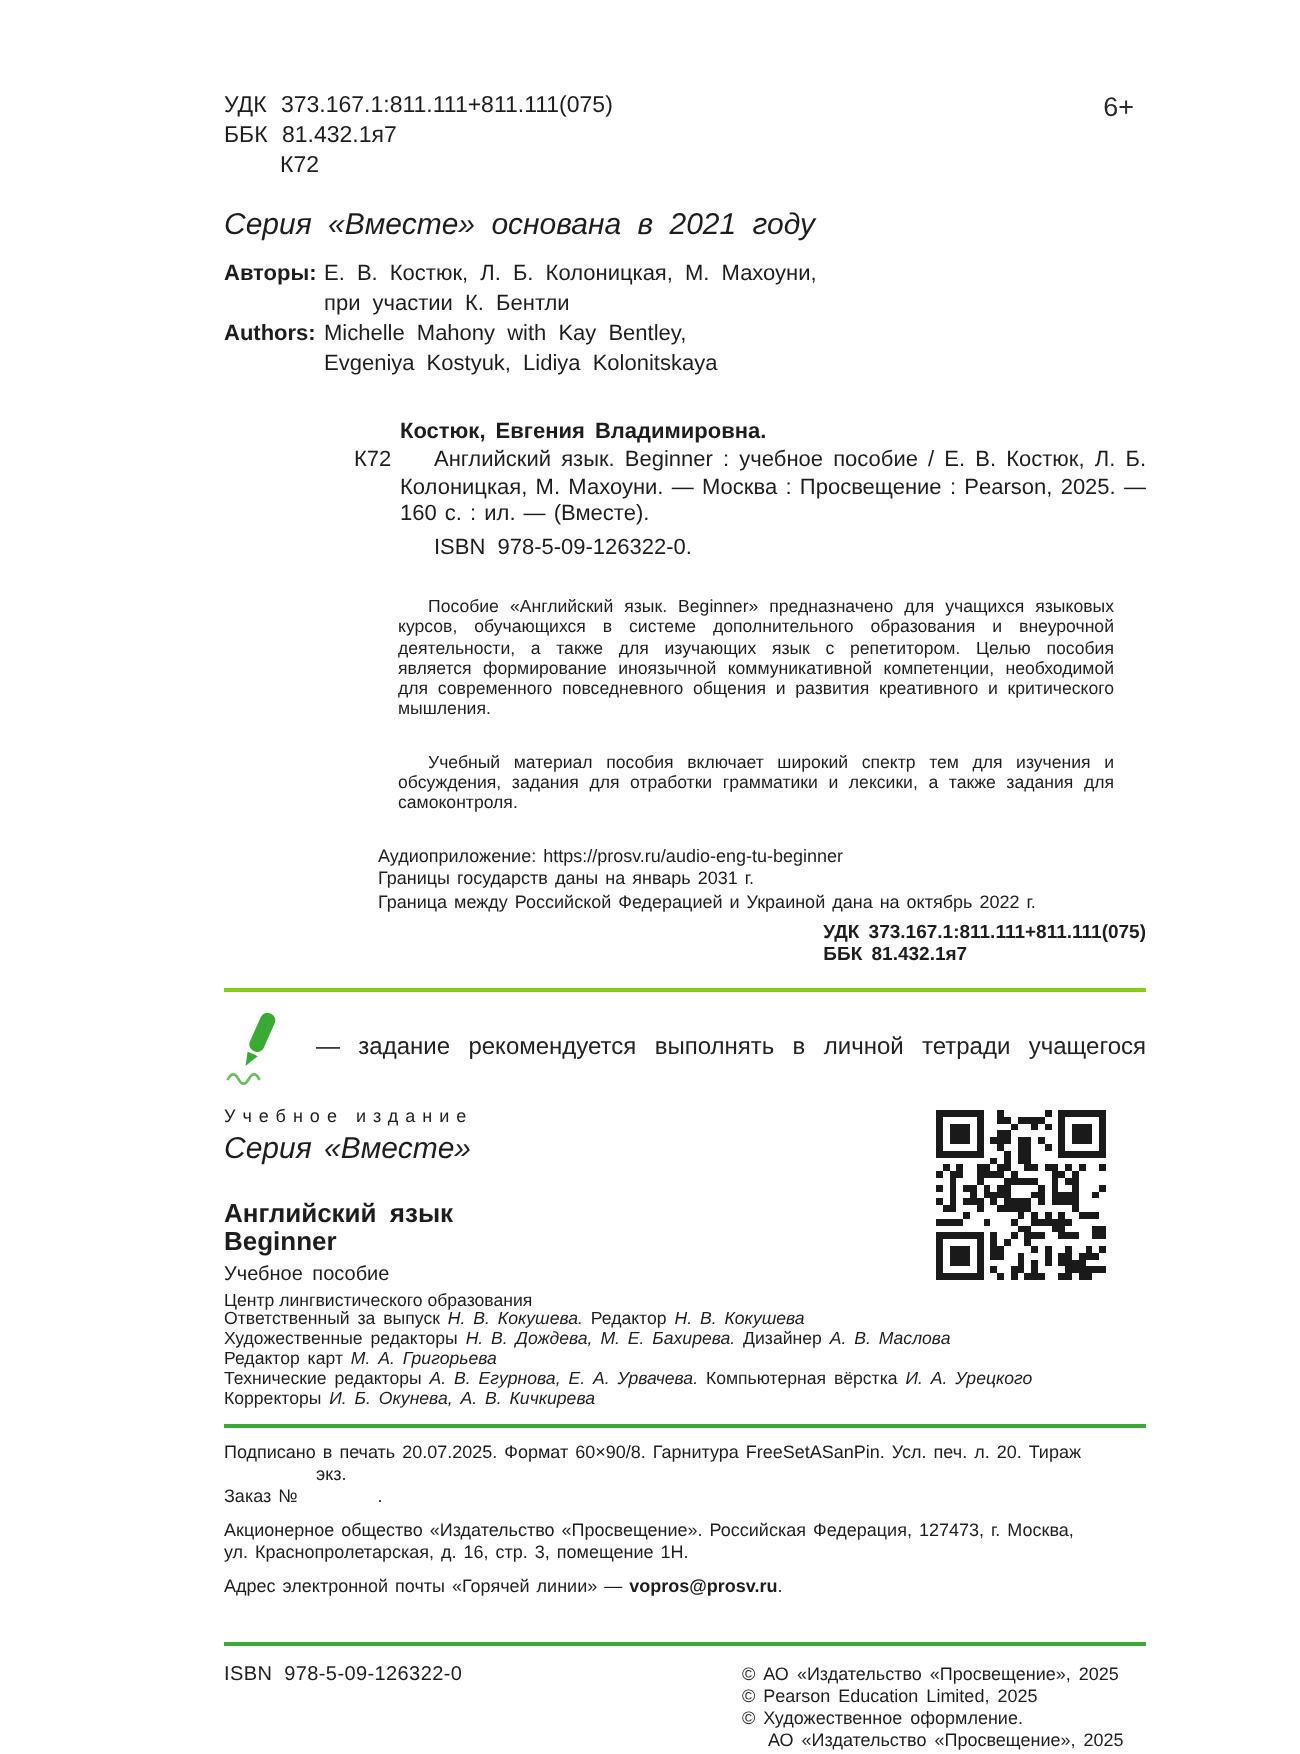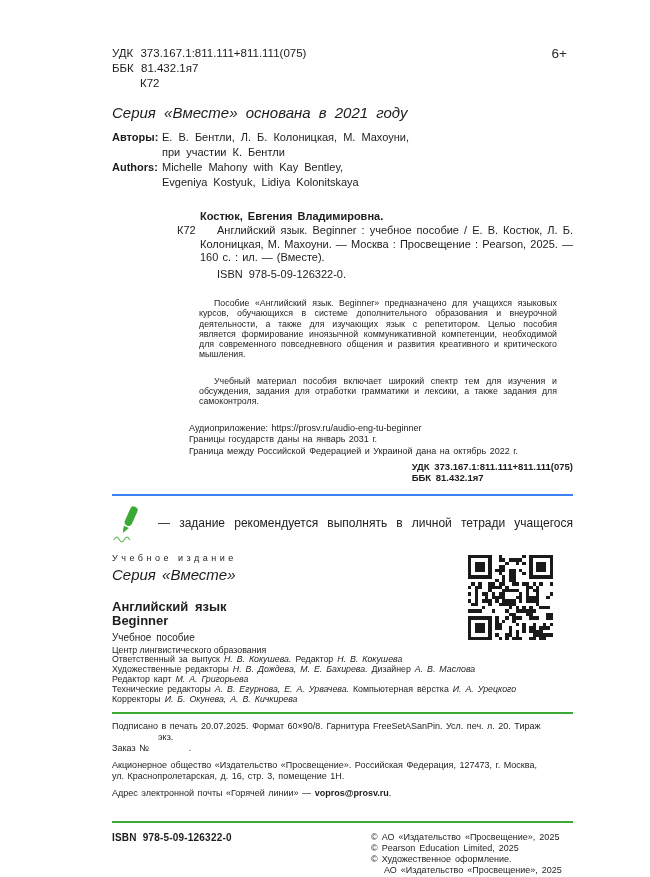--- a/index.html
+++ b/index.html
@@ -25,21 +25,21 @@
   .card-code{position:absolute;left:0;top:14px;font-size:11px;}
   .card-main{margin-left:23px;font-size:11px;line-height:13.8px;}
   .card-heading{font-weight:bold;word-spacing:2px;}
   .card-desc{margin:0;text-align:justify;text-indent:17px;word-spacing:1px;}
   .card-isbn{margin:3px 0 4px 17px;word-spacing:3px;}
   .annotation{margin-left:6px;font-size:8.8px;line-height:10.3px;text-align:justify;word-spacing:1px;}
   .annotation p{margin:16px;text-indent:15px;}
   .small-notes{margin-left:12px;font-size:9px;line-height:11.6px;word-spacing:1px;}
   .udk-bold{margin-top:4px;font-weight:bold;font-size:9.5px;line-height:11px;width:fit-content;margin-left:auto;word-spacing:2px;}
   
-  .legend{margin-top:11px;border-top:2px solid #3b82f6;padding:7px 0 8px;display:flex;align-items:center;gap:12px;}
+  .legend{margin-top:11px;border-top:2px solid #84cc16;padding:7px 0 8px;display:flex;align-items:center;gap:12px;}
   .legend-text{flex:1;font-size:12px;text-align:justify;text-align-last:justify;color:#222;}
   
   .lower{position:relative;margin-top:2px;}
   .edition-kind{font-size:9px;letter-spacing:3.5px;line-height:10px;}
   .imprint-series{font-style:italic;font-size:15px;margin-top:6px;line-height:11px;word-spacing:2px;}
   .imprint-authors{margin-top:7px;font-size:12.5px;line-height:13px;word-spacing:3px;}
   .surname{font-weight:bold;}
   .imprint-title{margin-top:20px;font-weight:bold;font-size:13px;line-height:13.5px;word-spacing:3px;}
   .imprint-subtitle{margin-top:5px;font-size:10px;line-height:11px;word-spacing:2px;}
   .center-line{margin-top:2px;font-size:8.8px;line-height:10px;}
@@ -51,21 +51,21 @@
   .green-rule{height:2px;background:#3aaa35;}
   .rule2{margin-top:8px;}
   .print-info{margin-top:7px;font-size:9px;line-height:11px;word-spacing:1px;}
   .gap-wide{display:inline-block;width:46px;}
   .gap-narrow{display:inline-block;width:40px;}
   .pi-block{margin-top:6px;}
   .email{font-weight:bold;}
   
   .rule3{margin-top:22px;}
   .bottom-row{margin-top:9px;display:flex;justify-content:space-between;align-items:flex-start;}
-  .isbn-bottom{font-weight:bold;font-size:10px;word-spacing:3px;letter-spacing:.2px;}
+  .isbn-bottom{font-weight:normal;font-size:10px;word-spacing:3px;letter-spacing:.2px;}
   .copyright{width:202px;font-size:9px;line-height:10.8px;word-spacing:1.5px;}
   .cr-line{margin:0;}
   .cr-line.indent{padding-left:13px;}
 </style>
 </head>
 <body>
 
 <div class="page">
 
   <div class="codes-row">
@@ -76,21 +76,21 @@
     </div>
     <div class="age-badge">6+</div>
   </div>
 
   <div class="series-founded">Серия «Вместе» основана в 2021 году</div>
 
   <div class="authors-block">
     <div class="authors-row">
       <span class="authors-label">Авторы:</span>
       <span>
-        <span>Е. В. Бентли, Л. Б. Колоницкая, М. Махоуни,</span><br>
+        <span>Е. В. Костюк, Л. Б. Колоницкая, М. Махоуни,</span><br>
         <span>при участии К. Бентли</span>
       </span>
     </div>
     <div class="authors-row">
       <span class="authors-label">Authors:</span>
       <span>
         <span>Michelle Mahony with Kay Bentley,</span><br>
         <span>Evgeniya Kostyuk, Lidiya Kolonitskaya</span>
       </span>
     </div>

